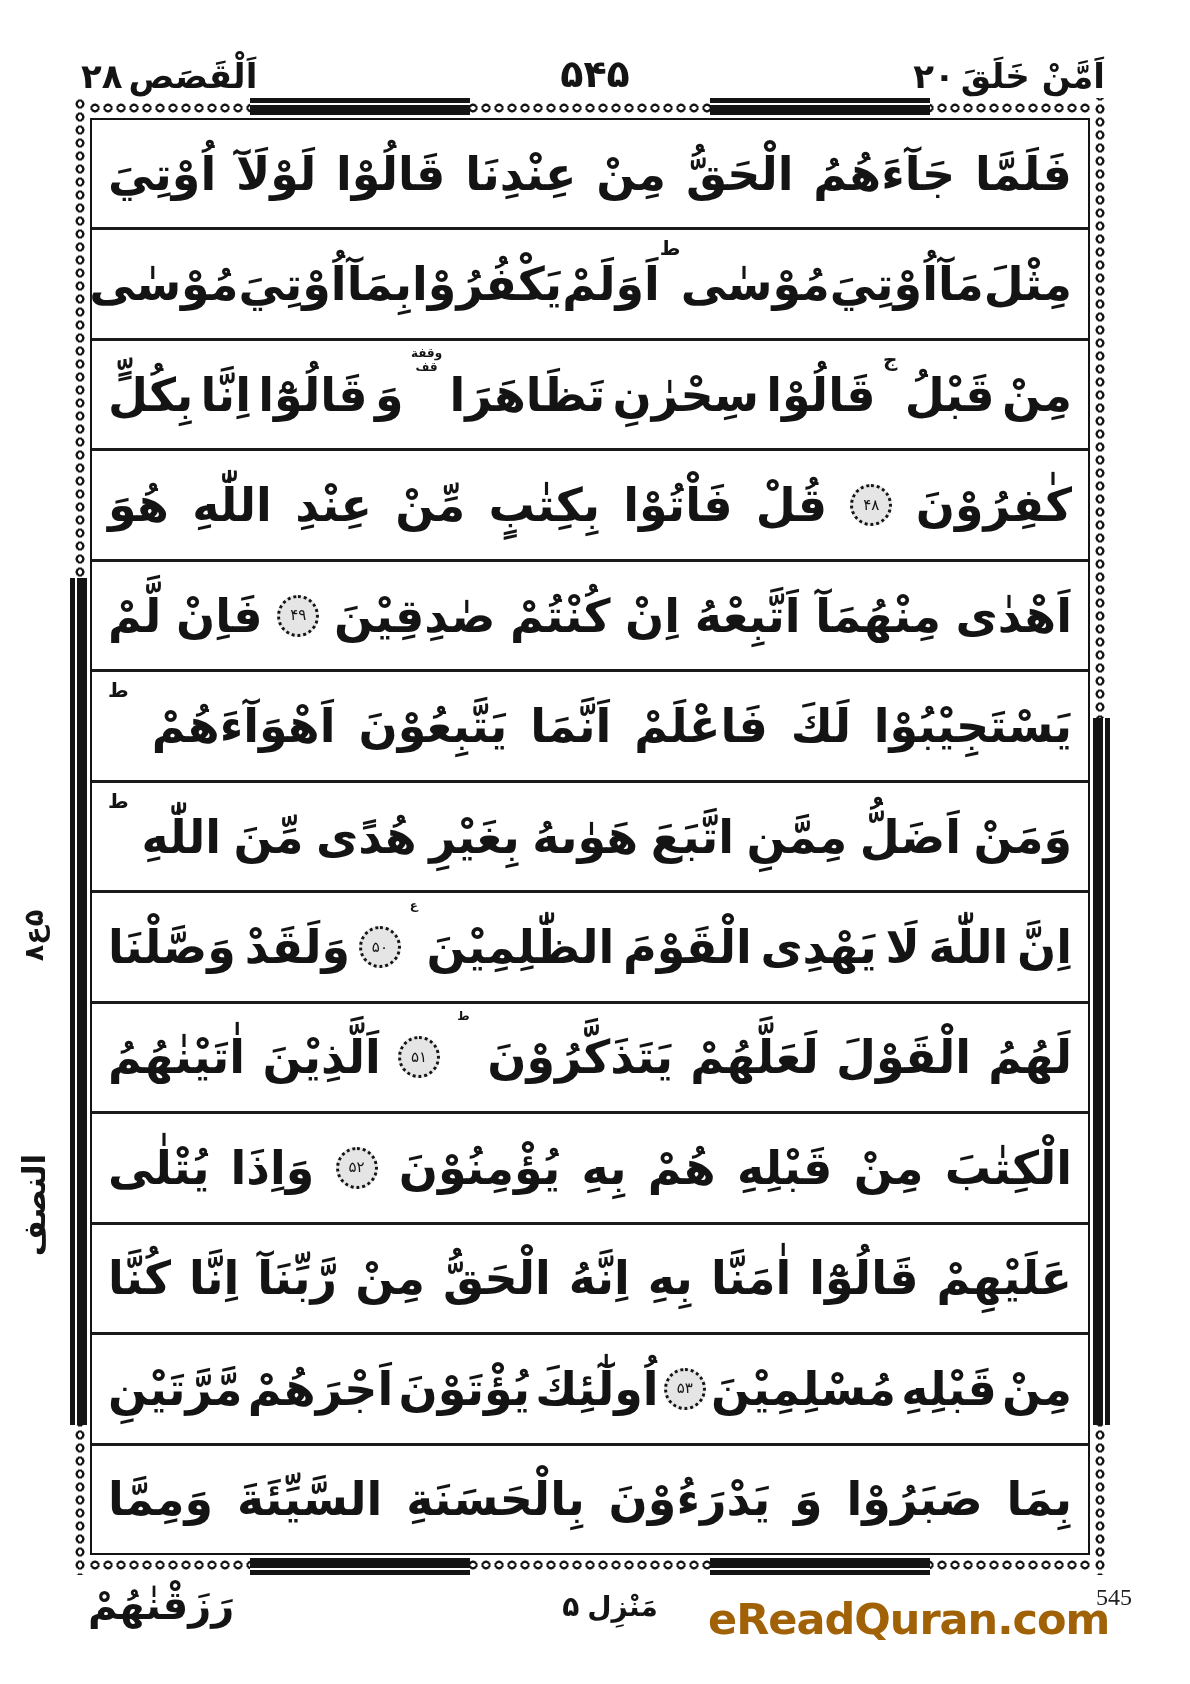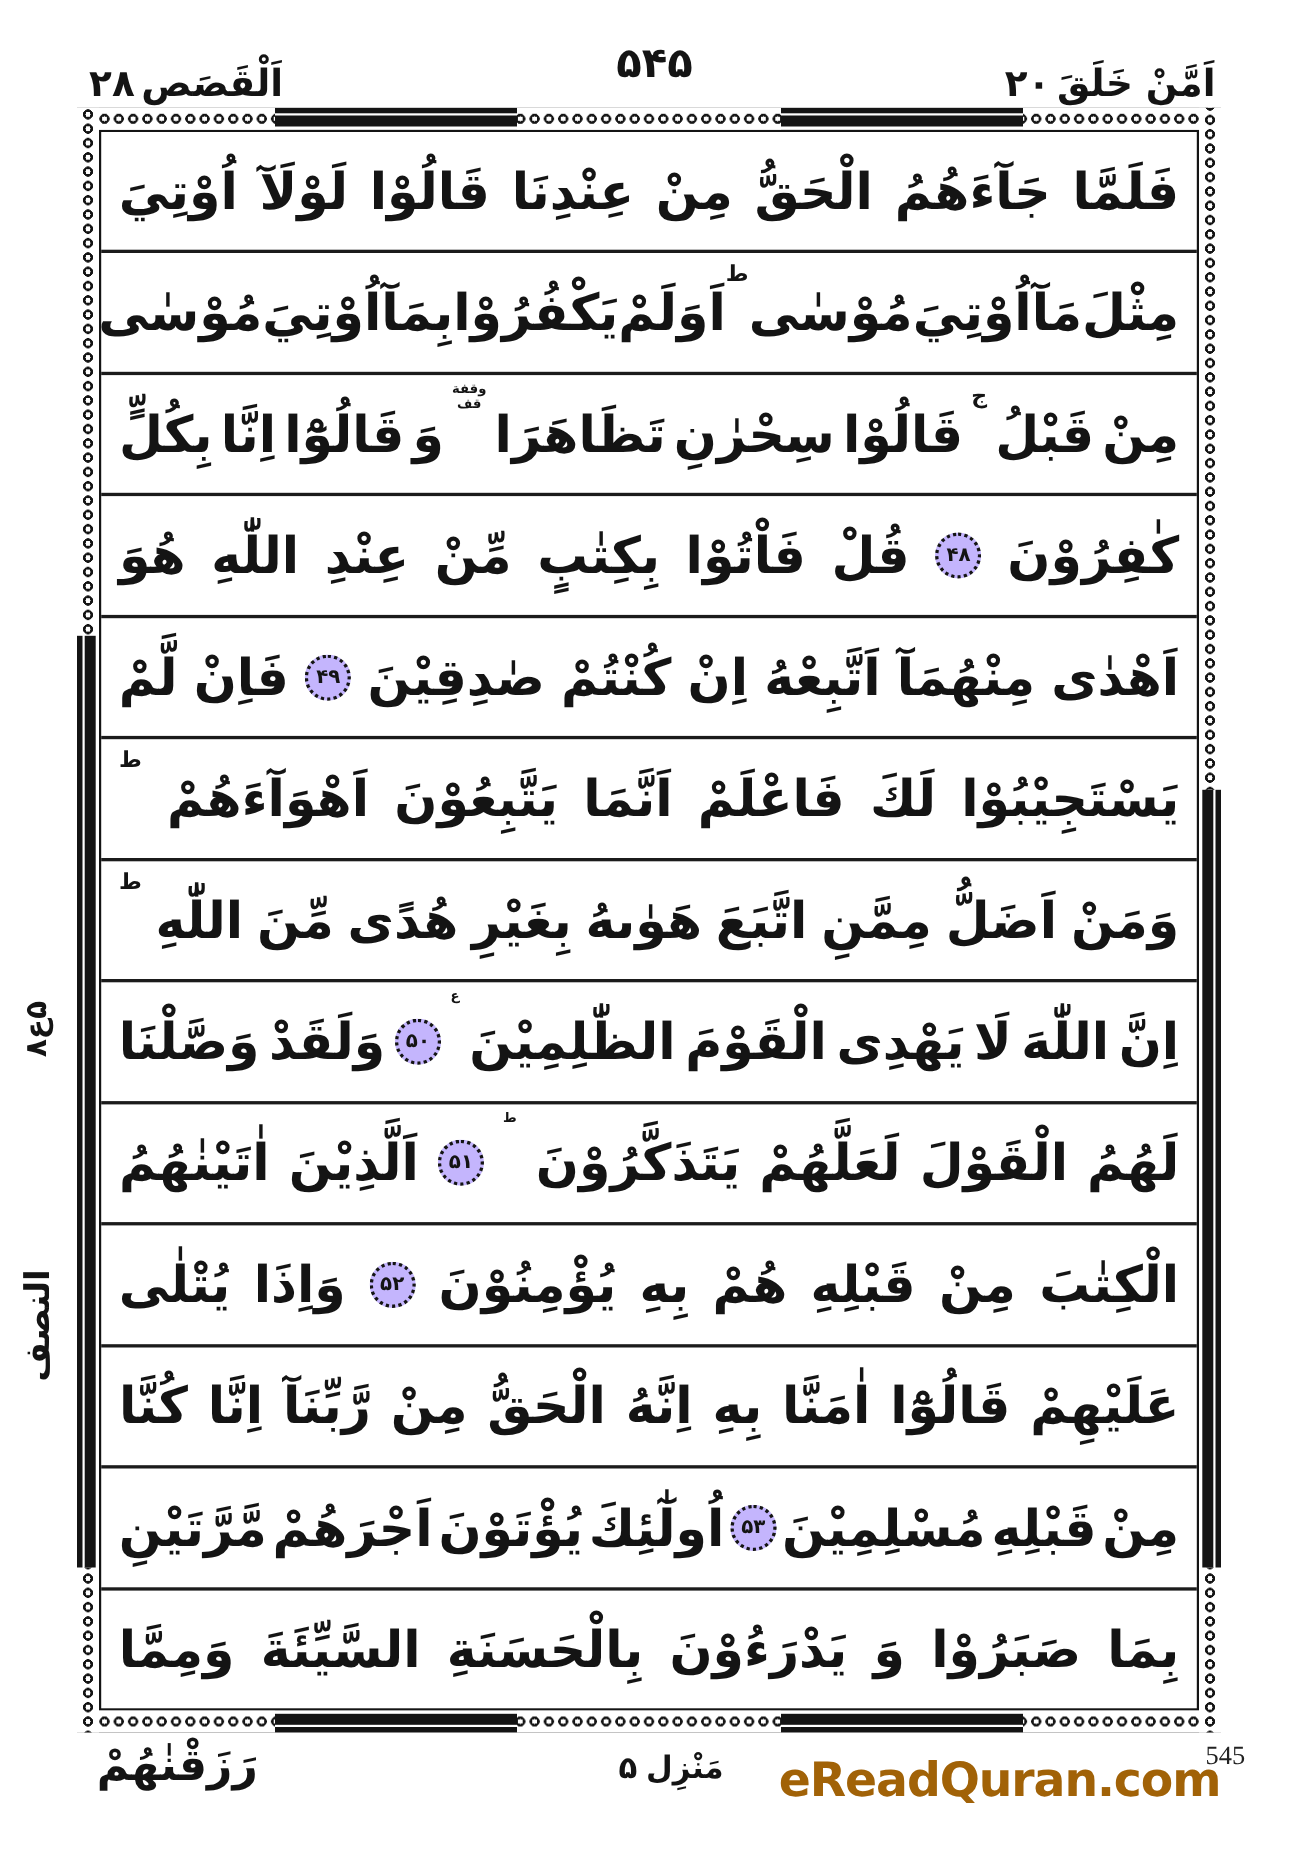--- a/index.html
+++ b/index.html
@@ -5,21 +5,21 @@
   html,body{margin:0;padding:0;}
   body{
     width:1190px;height:1684px;position:relative;overflow:hidden;
     background:#ffffff;color:#141414;
     font-family:"DejaVu Sans",sans-serif;
     -webkit-font-smoothing:antialiased;
   }
   
   .hdr{position:absolute;top:30px;left:0;right:0;height:66px;font-weight:bold;padding-left:36px;}
   .hdr .h-left{position:absolute;left:78px;bottom:0;font-size:34px;direction:rtl;}
-  .hdr .h-center{position:absolute;left:0;right:0;bottom:17px;text-align:center;font-size:38px;letter-spacing:6px;margin-top:44px;}
+  .hdr .h-center{position:absolute;left:0;right:0;bottom:0;text-align:center;font-size:38px;letter-spacing:6px;margin-top:44px;}
   .hdr .h-right{position:absolute;right:82px;bottom:0;font-size:34px;direction:rtl;}
   .hdr span{margin:0 3px;}
   
   .frame{
     position:absolute;left:70px;top:98px;width:1040px;height:1477px;
     background:#141414;padding:20px;box-sizing:border-box;
   }
   .stripe{position:absolute;inset:5px;border:2px solid #ffffff;z-index:1;pointer-events:none;}
   .orn{position:absolute;background-color:#ffffff;z-index:2;
     background-image:radial-gradient(circle at 50% 50%,transparent 0,transparent 2.2px,#141414 2.4px,#141414 4.4px,transparent 4.7px);
@@ -39,21 +39,21 @@
   .qline{
     flex:1;display:flex;justify-content:space-between;align-items:center;
     padding:0 16px;border-bottom:3px solid #1b1b1b;
     font-size:46px;font-weight:bold;line-height:1;white-space:nowrap;
   }
   .qline:last-child{border-bottom:none;}
   .word{display:inline-block;}
   .ayah{
     width:42px;height:42px;flex:0 0 auto;border:3px dotted #141414;border-radius:50%;
     display:flex;align-items:center;justify-content:center;
-    font-size:18px;font-weight:bold;box-sizing:border-box;background:#c4b5fd;
+    font-size:15px;font-weight:normal;box-sizing:border-box;background:#e5e5e5;
   }
   .pause{font-size:20px;font-weight:bold;align-self:flex-start;margin-top:8px;}
   .note{display:flex;flex-direction:column;font-size:12px;font-weight:bold;line-height:1.15;
     align-self:flex-start;margin-top:6px;text-align:center;}
   
   .vmark{position:absolute;left:6px;width:56px;display:flex;align-items:center;justify-content:center;}
   .vmark>span{transform:rotate(-90deg);white-space:nowrap;font-weight:bold;direction:rtl;}
   .vmark.ruku{top:845px;height:180px;font-size:27px;}
   .vmark.half{top:1115px;height:180px;font-size:31px;}
   

